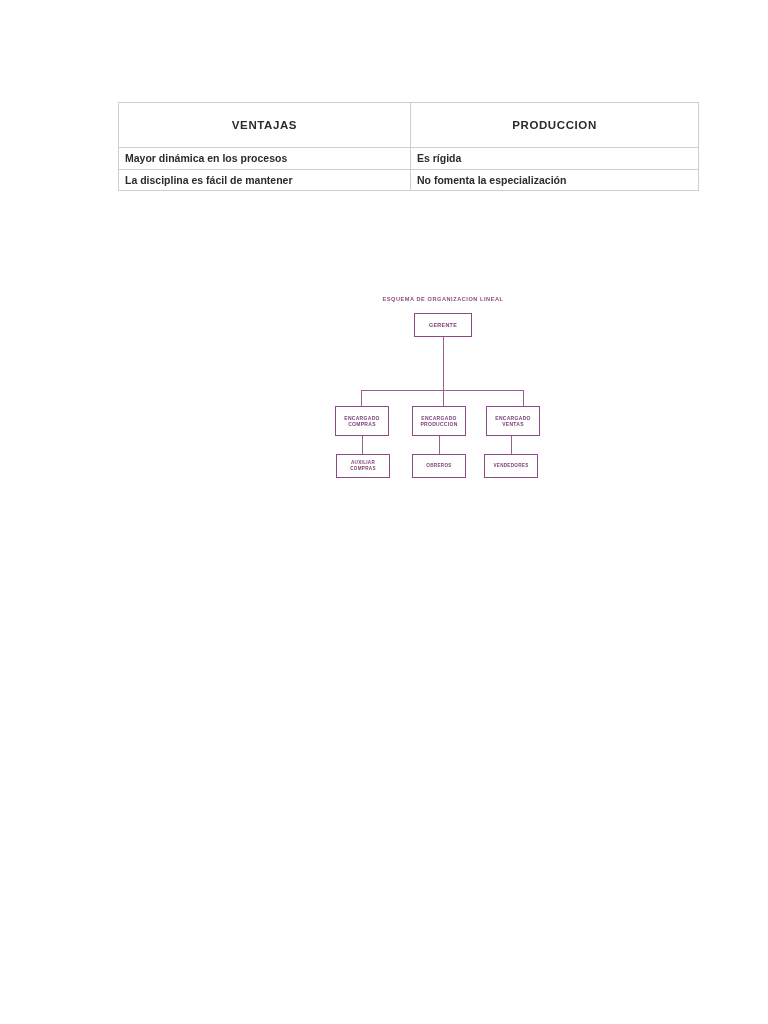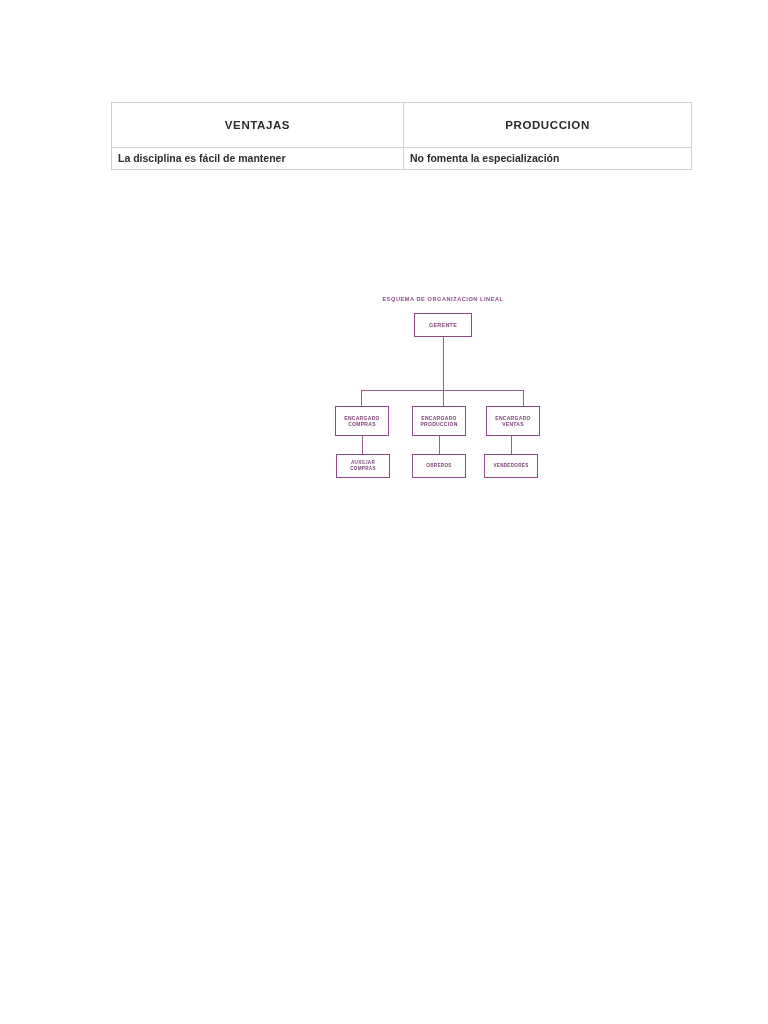--- a/index.html
+++ b/index.html
@@ -19,20 +19,21 @@
   .table-wrap {
     position: absolute;
     left: 111px;
     top: 102px;
     width: 580px;
   }
   table.cmp {
     width: 580px;
     border-collapse: collapse;
     table-layout: fixed;
+    margin-left: 7px;
   }
   table.cmp th, table.cmp td {
     border: 1px solid #cfcfcf;
     vertical-align: middle;
     background: #ffffff;
   }
   table.cmp col.c1 { width: 292px; }
   table.cmp col.c2 { width: 288px; }
 
   table.cmp thead th {
@@ -130,20 +131,24 @@
         <col class="c2">
       </colgroup>
     <thead>
       <tr>
         <th>VENTAJAS</th>
         <th>PRODUCCION</th>
       </tr>
     </thead>
     <tbody>
       <tr>
+        <td>Mayor dinámica en los procesos</td>
+        <td>Es rígida</td>
+      </tr>
+      <tr>
         <td>La disciplina es fácil de mantener</td>
         <td>No fomenta la especialización</td>
       </tr>
     </tbody>
   </table>
 </div>
 
 <div class="org">
 
   <div class="org-title">ESQUEMA DE ORGANIZACION LINEAL</div>

